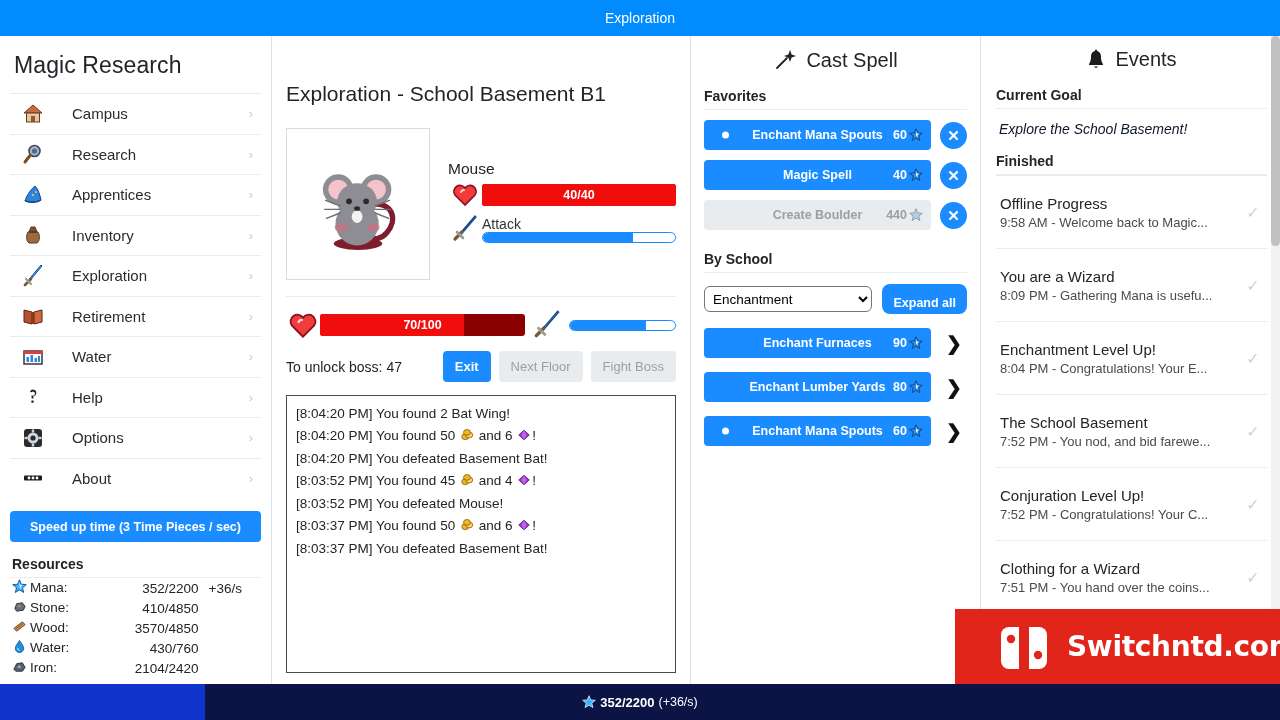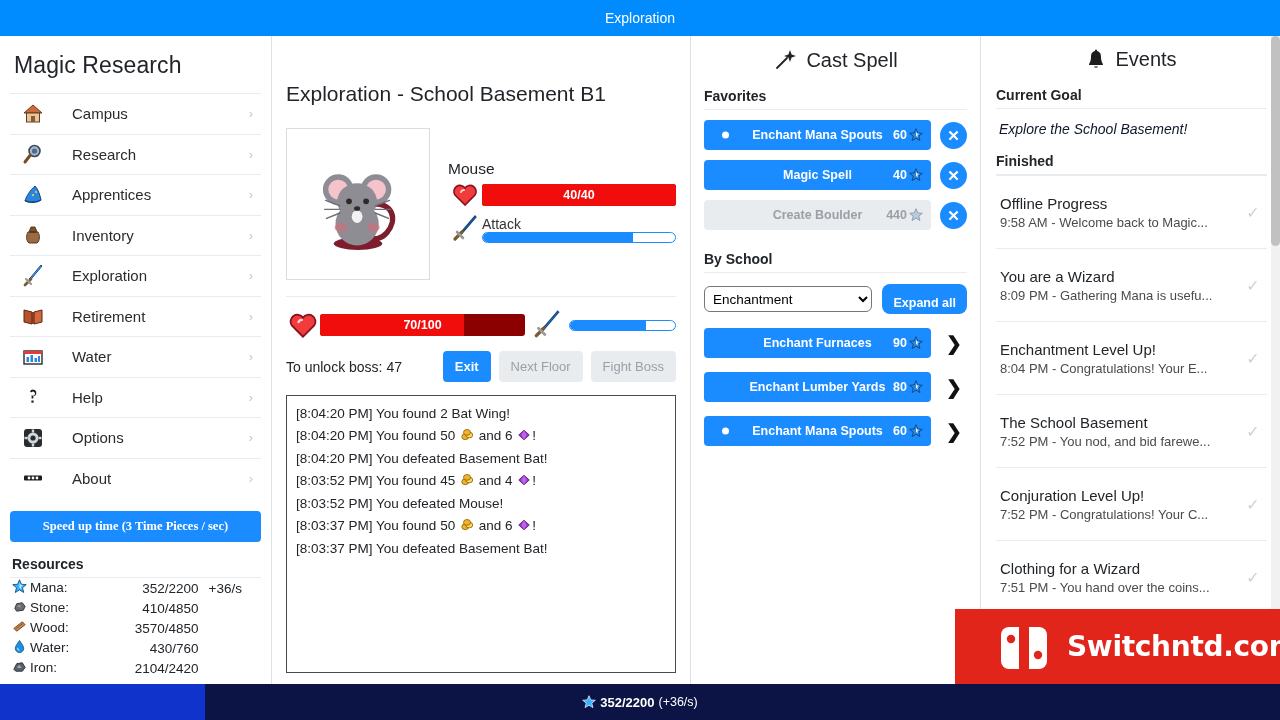--- a/index.html
+++ b/index.html
@@ -65,21 +65,21 @@
     flex: 1 1 auto; font-size: 15px; color: #2b2b2b; padding-left: 20px;
   }
   .nav-item .chev { color: #c9c9c9; font-size: 13px; padding-right: 4px; }
 
   .speedup-btn {
     display: block; width: 100%;
     margin: 13px 0 0 0;
     background: #1a8cff; color: #fff;
     border: none; border-radius: 4px;
     height: 31px; font-size: 12.5px; font-weight: 700;
-    font-family: Liberation Serif, serif;
+    font-family: Liberation Sans, sans-serif;
     cursor: pointer;
   }
   .res-title { font-size: 14px; font-weight: 700; padding: 14px 2px 5px 2px; }
   .res-table { width: 100%; border-collapse: collapse; border-top: 1px solid #e9ecef; }
   .res-table td { font-size: 13.5px; padding: 1px 0; color: #212529; white-space: nowrap; }
   .res-table td.res-name { padding-left: 2px; }
   .res-table td.res-val { text-align: right; padding-right: 6px; }
   .res-table td.res-rate { text-align: left; padding-left: 4px; }
   .res-ico { display: inline-block; width: 15px; text-align: center; margin-right: 3px; vertical-align: -2px; }
 

